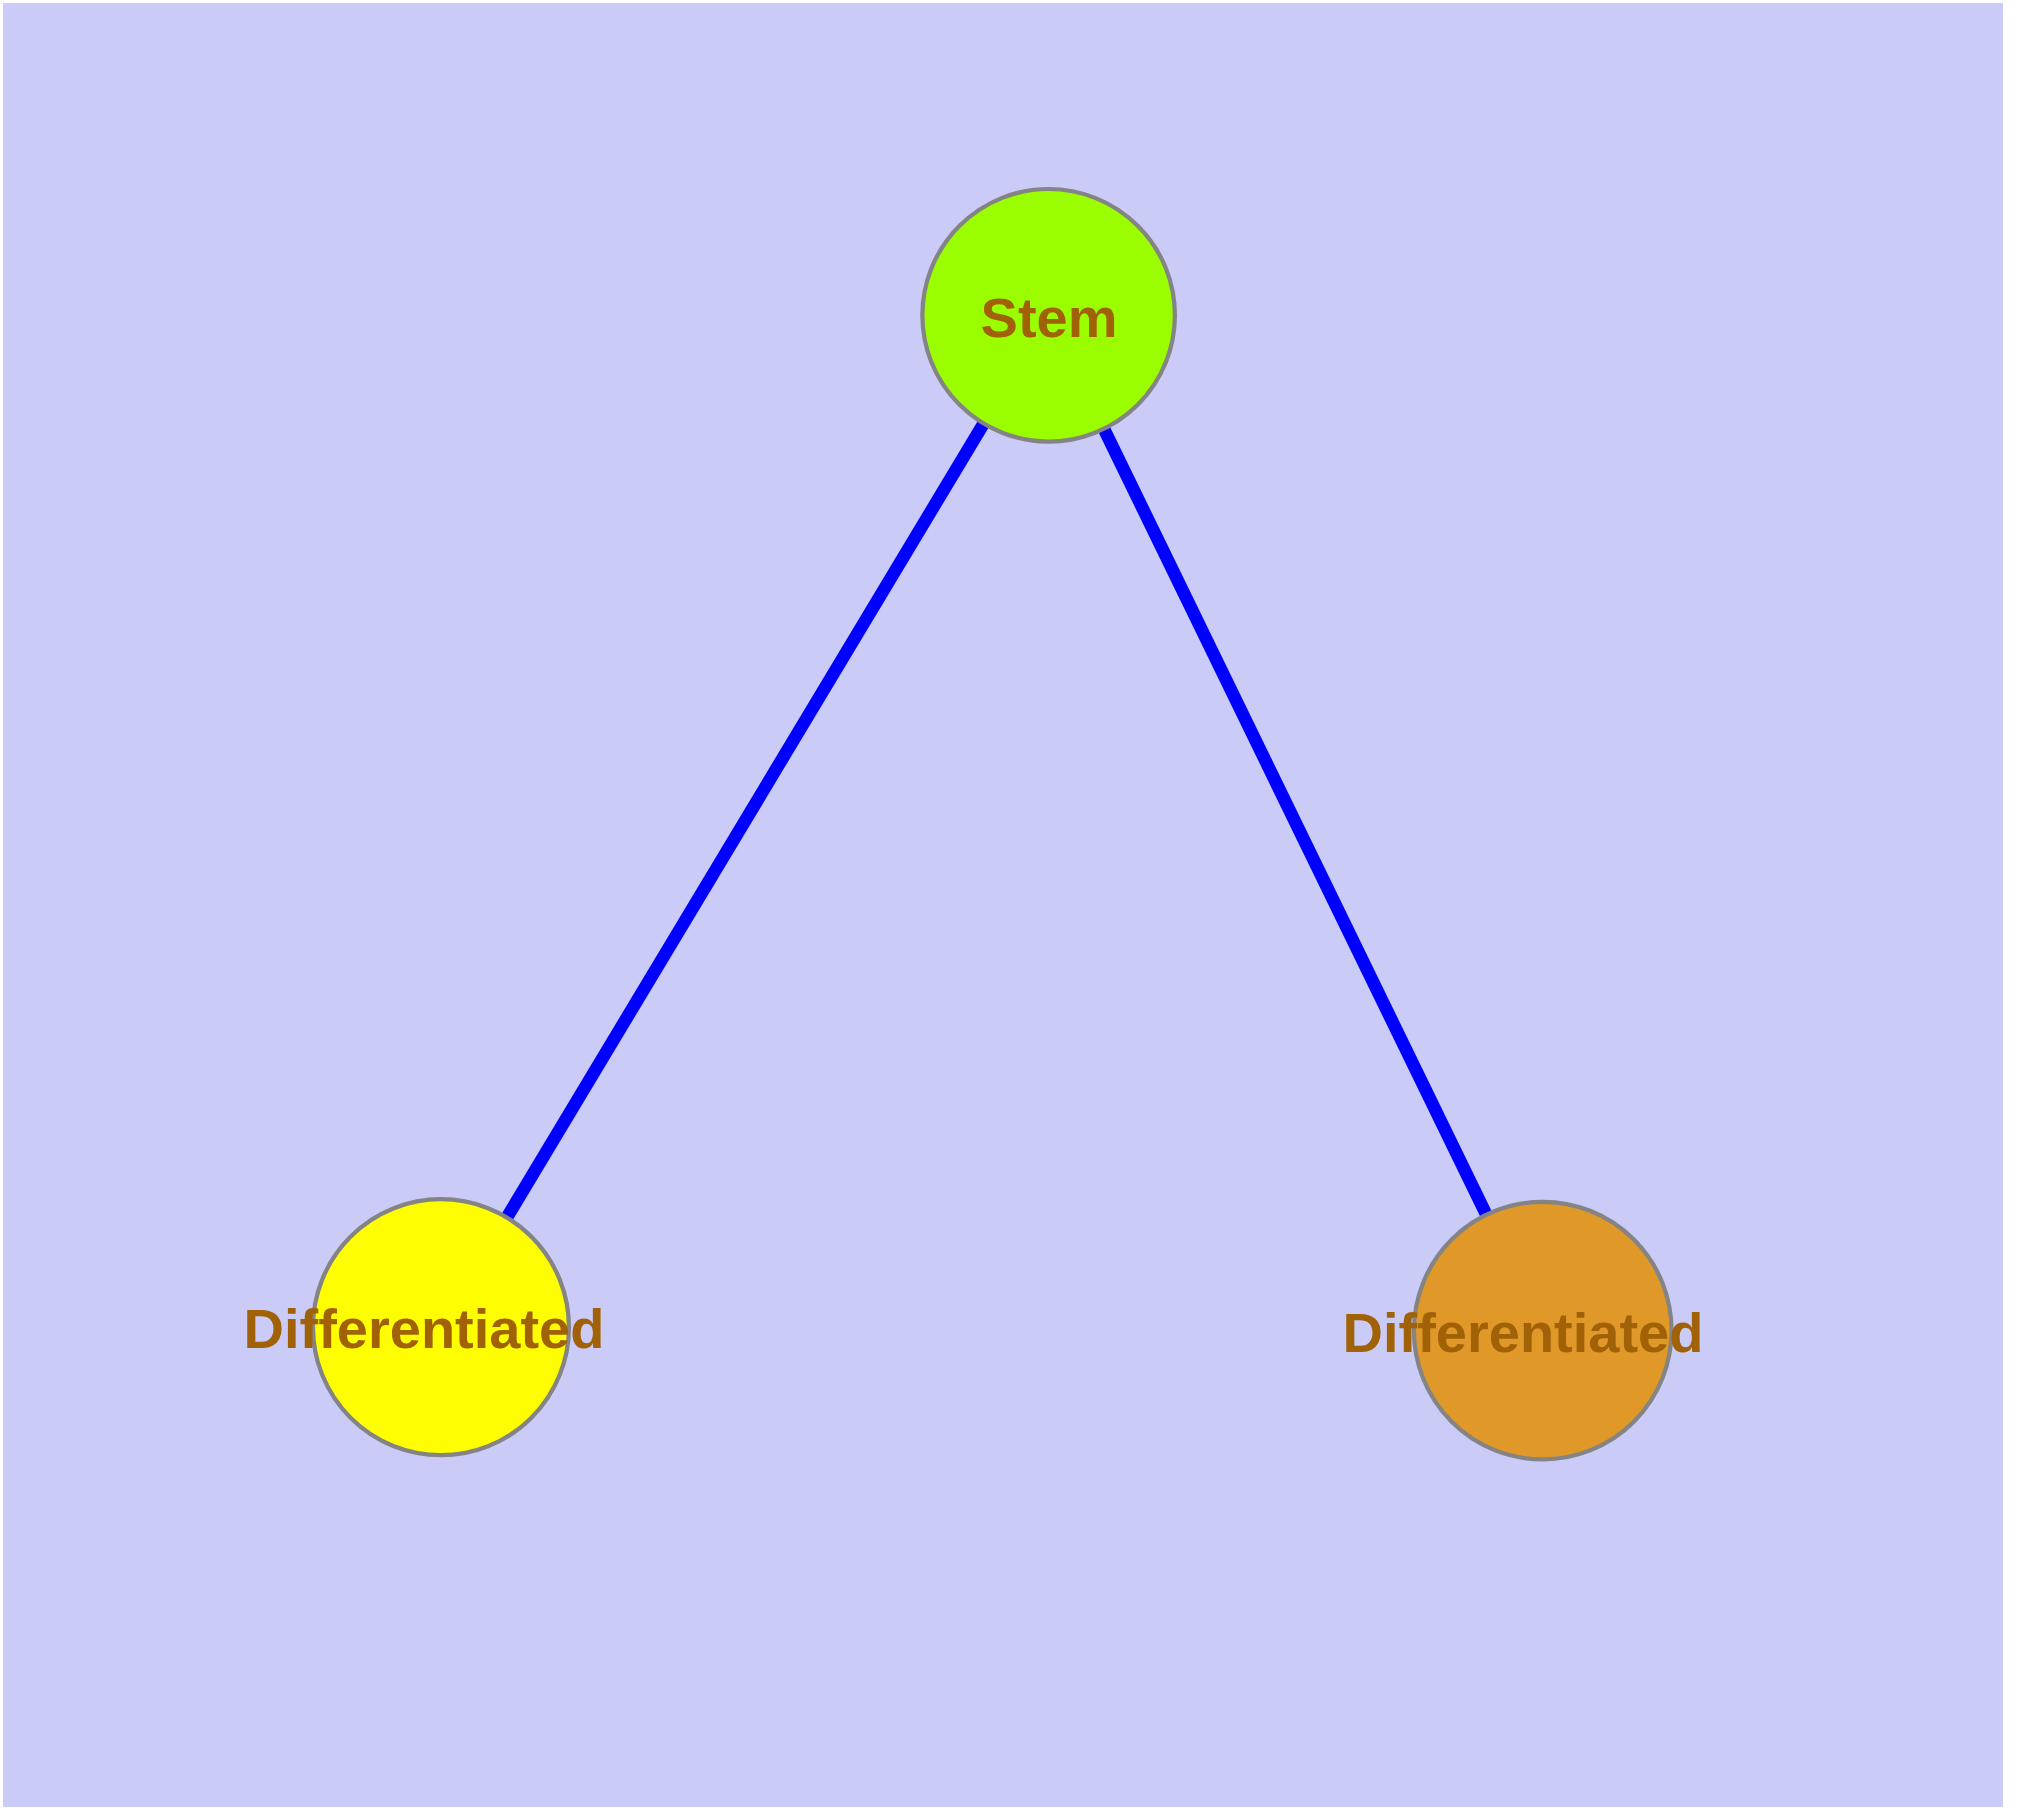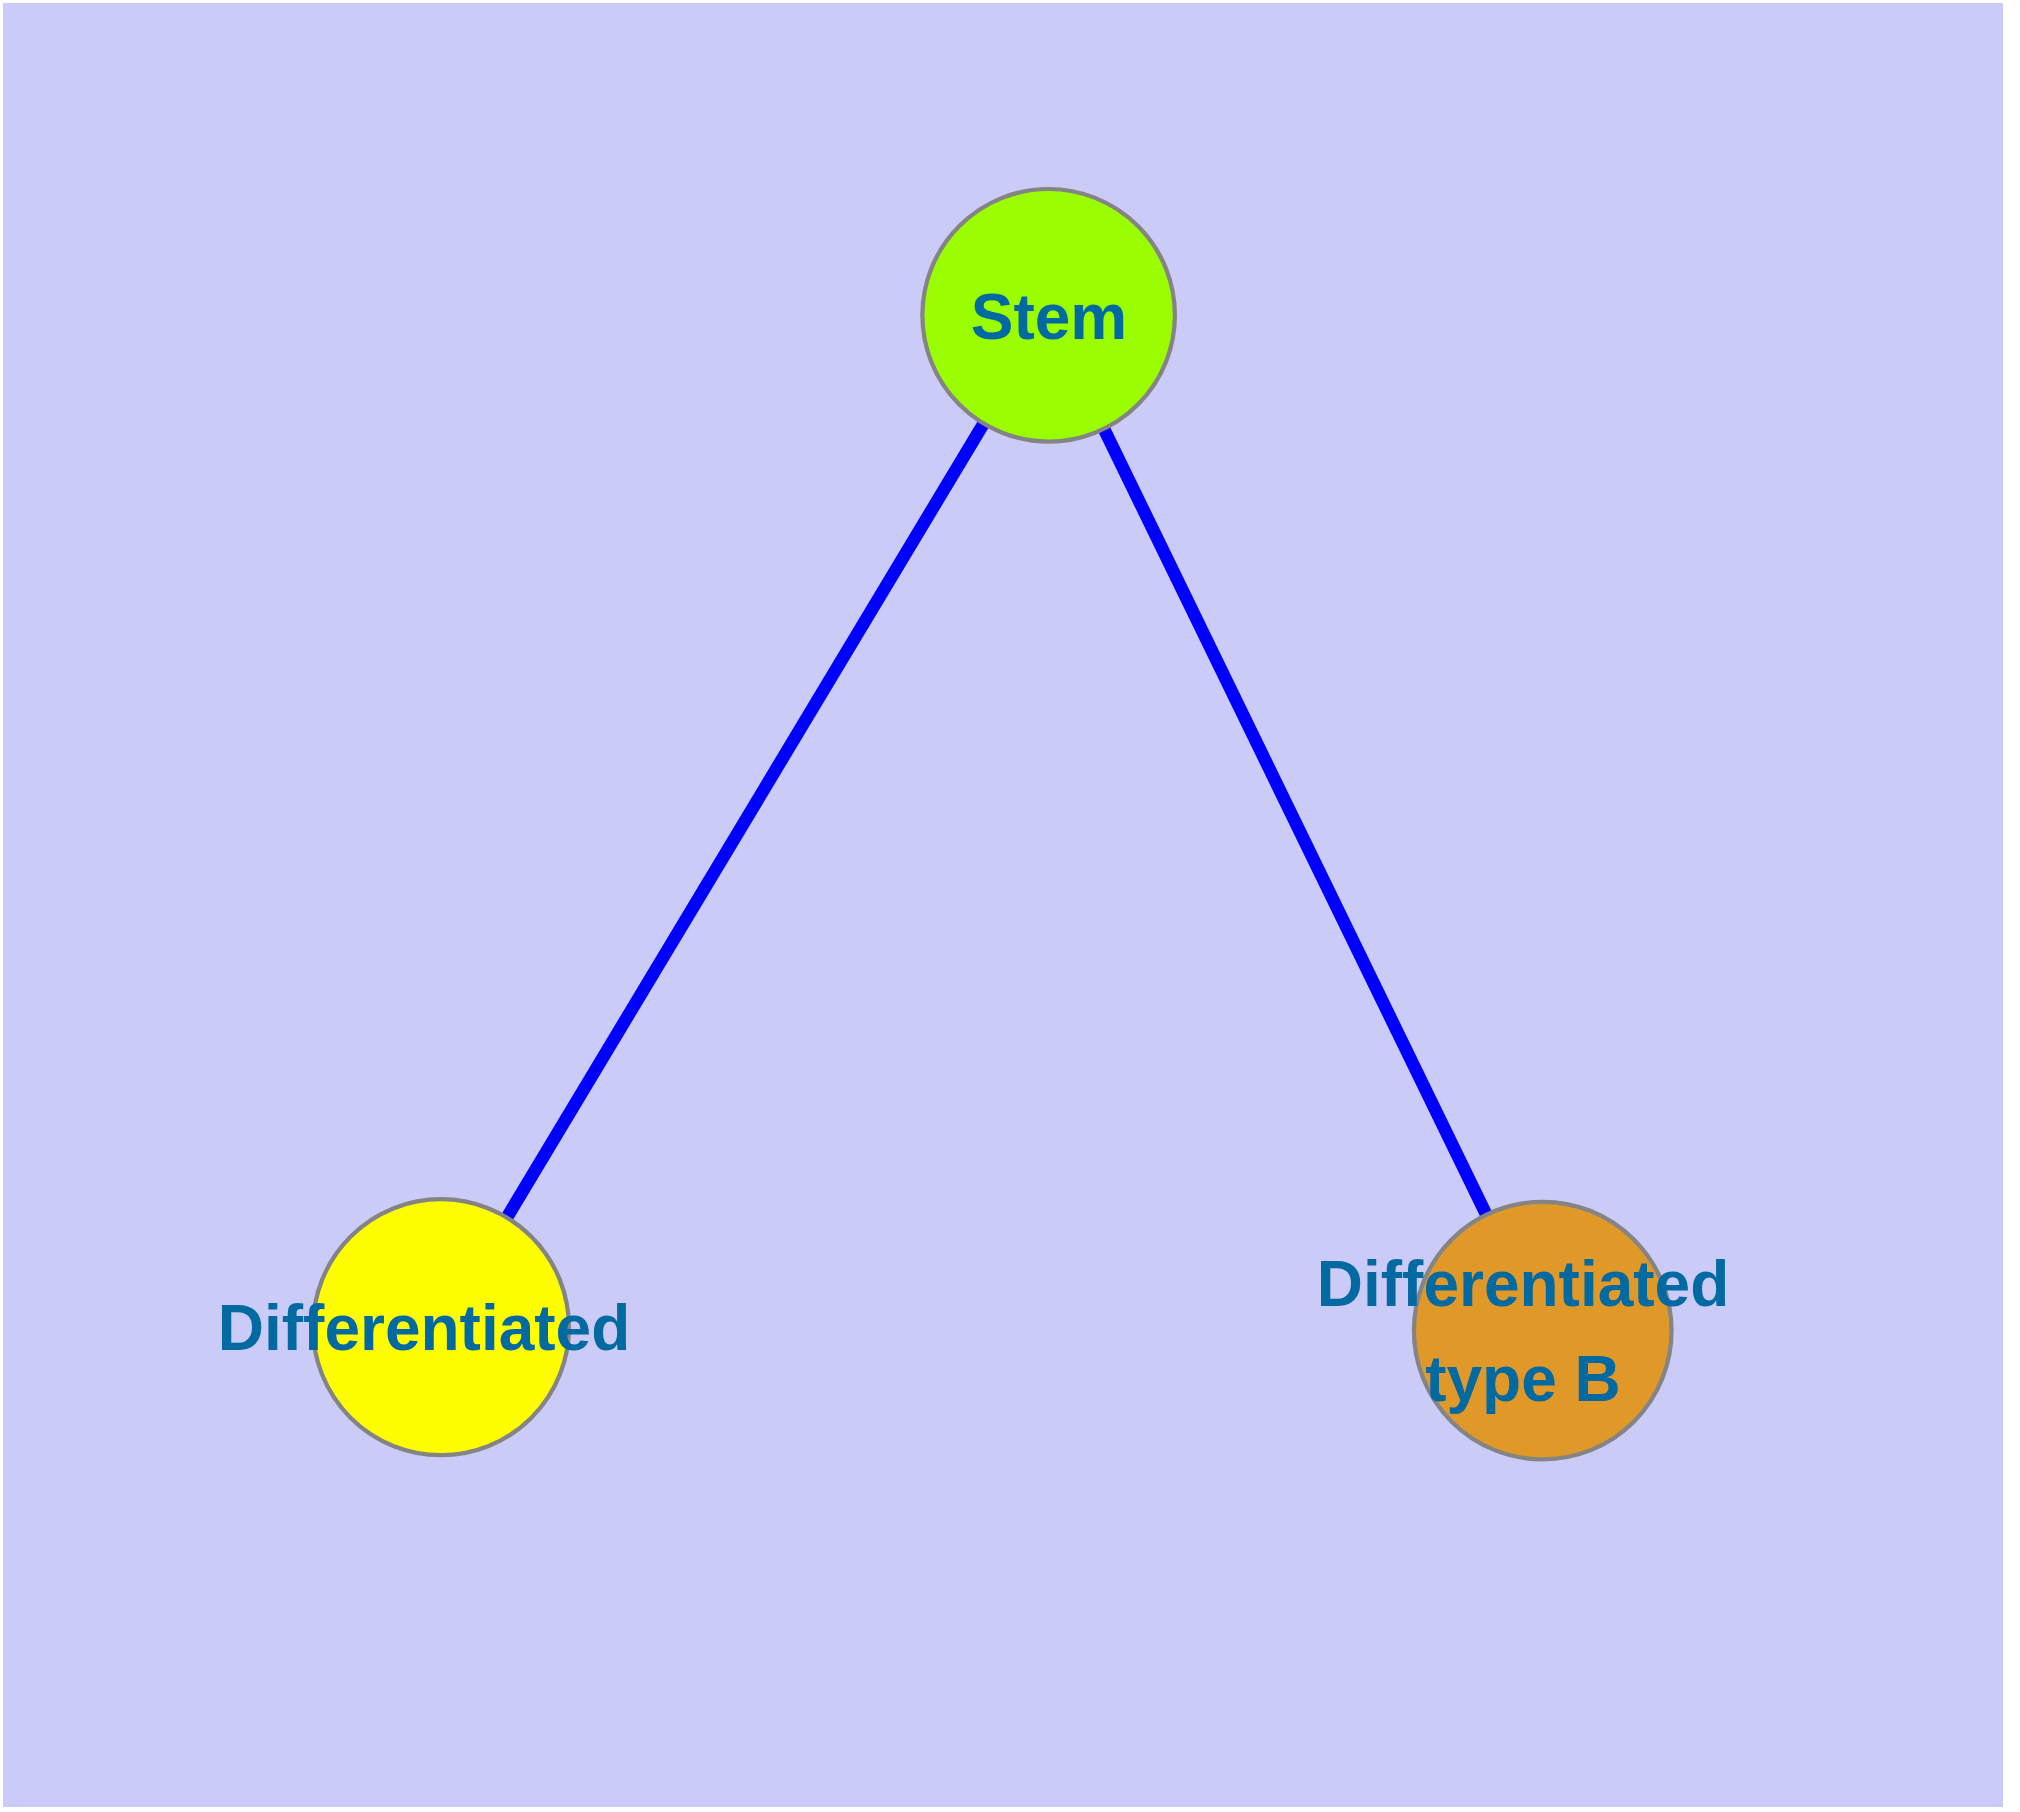--- a/index.html
+++ b/index.html
@@ -35,23 +35,23 @@
     fill: none;
   }
   .node {
     stroke-width: 5;
   }
   .node-label {
     position: absolute;
     transform: translate(-50%, -50%);
     text-align: center;
     font-weight: bold;
-    font-size: 64px;
+    font-size: 56px;
     line-height: 95px;
-    color: #0369a1;
+    color: #a16207;
     white-space: nowrap;
     pointer-events: none;
   }
   .stem-label  { left: 1049px; top: 317px;  }
   .a-label     { left: 424px;  top: 1328px; }
   .b-label     { left: 1523px; top: 1332px; }
 </style>
 </head>
 <body>
 
@@ -68,15 +68,14 @@
 </svg>
 
 <div class="node-label stem-label">Stem</div>
 
 <div class="node-label a-label">
   <div>Differentiated</div>
 </div>
 
 <div class="node-label b-label">
   <div>Differentiated</div>
-  <div>type B</div>
 </div>
 
 
 </body></html>

